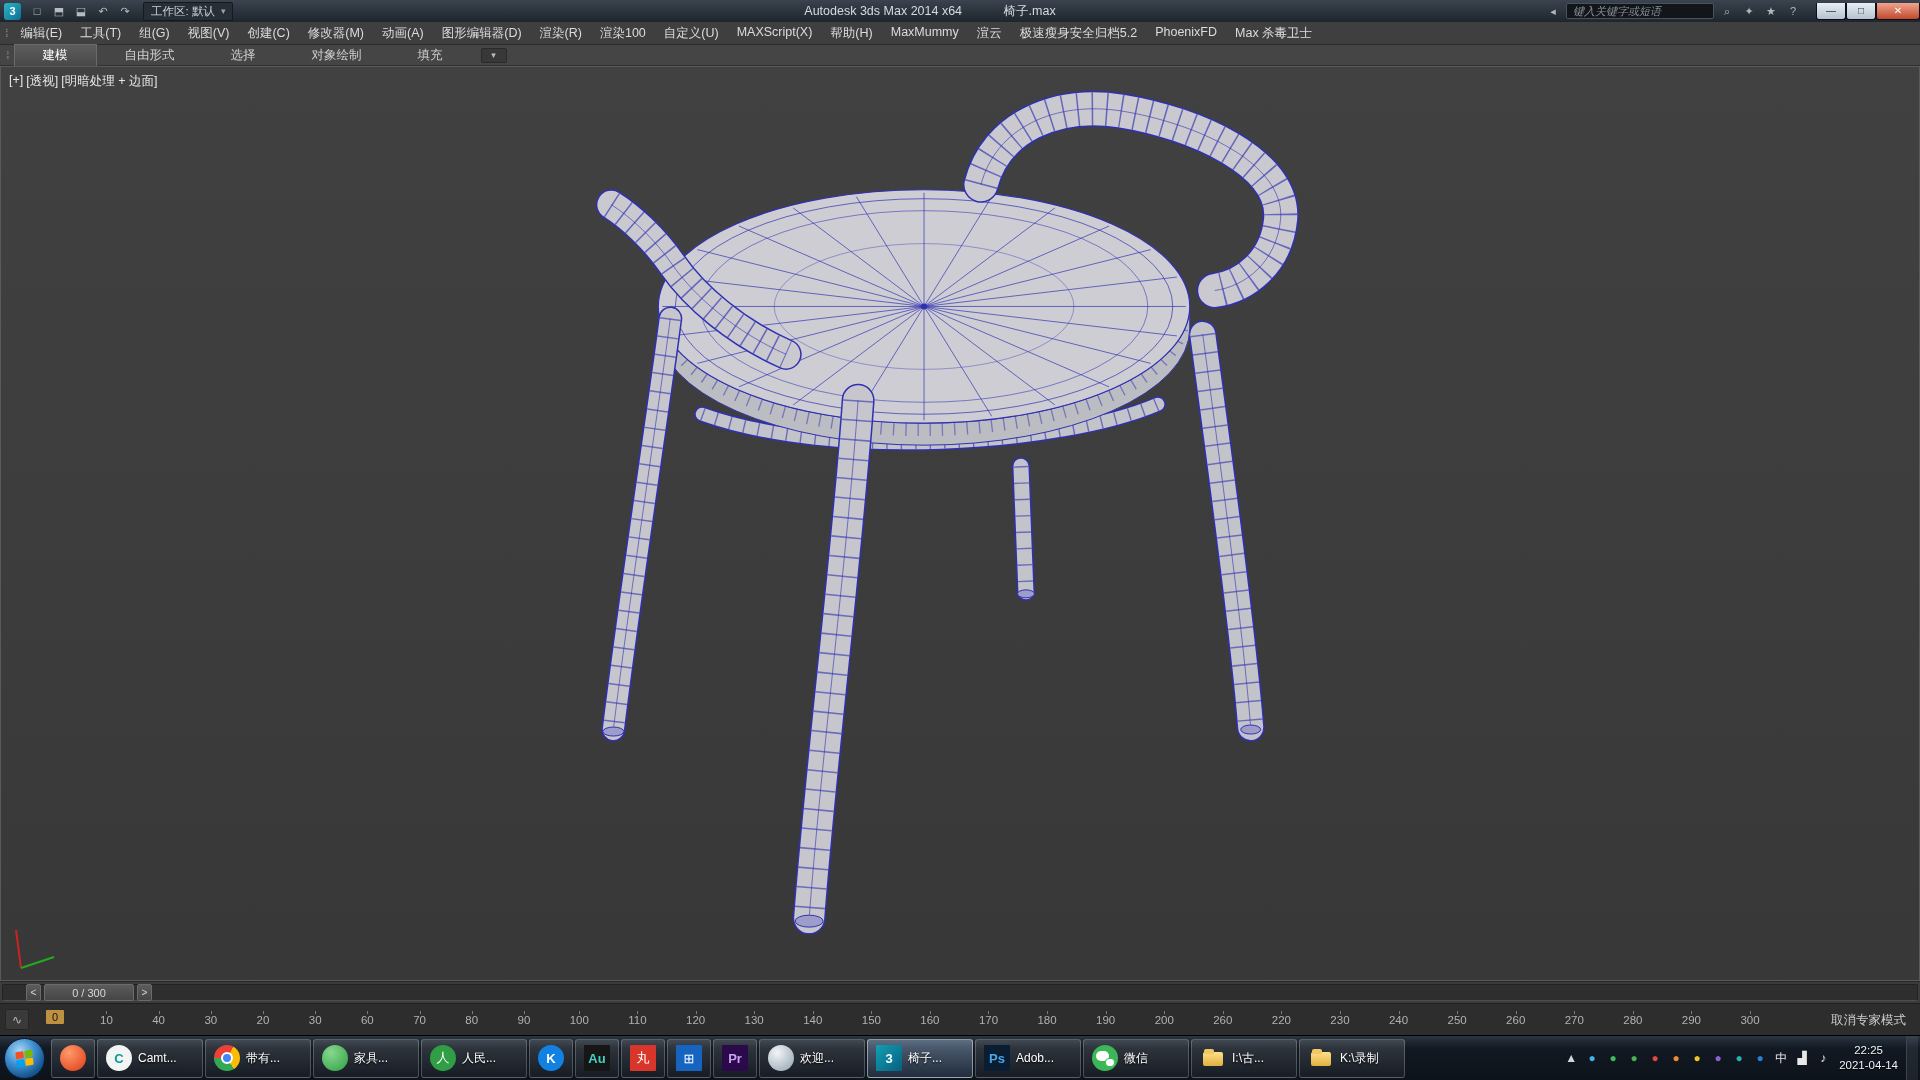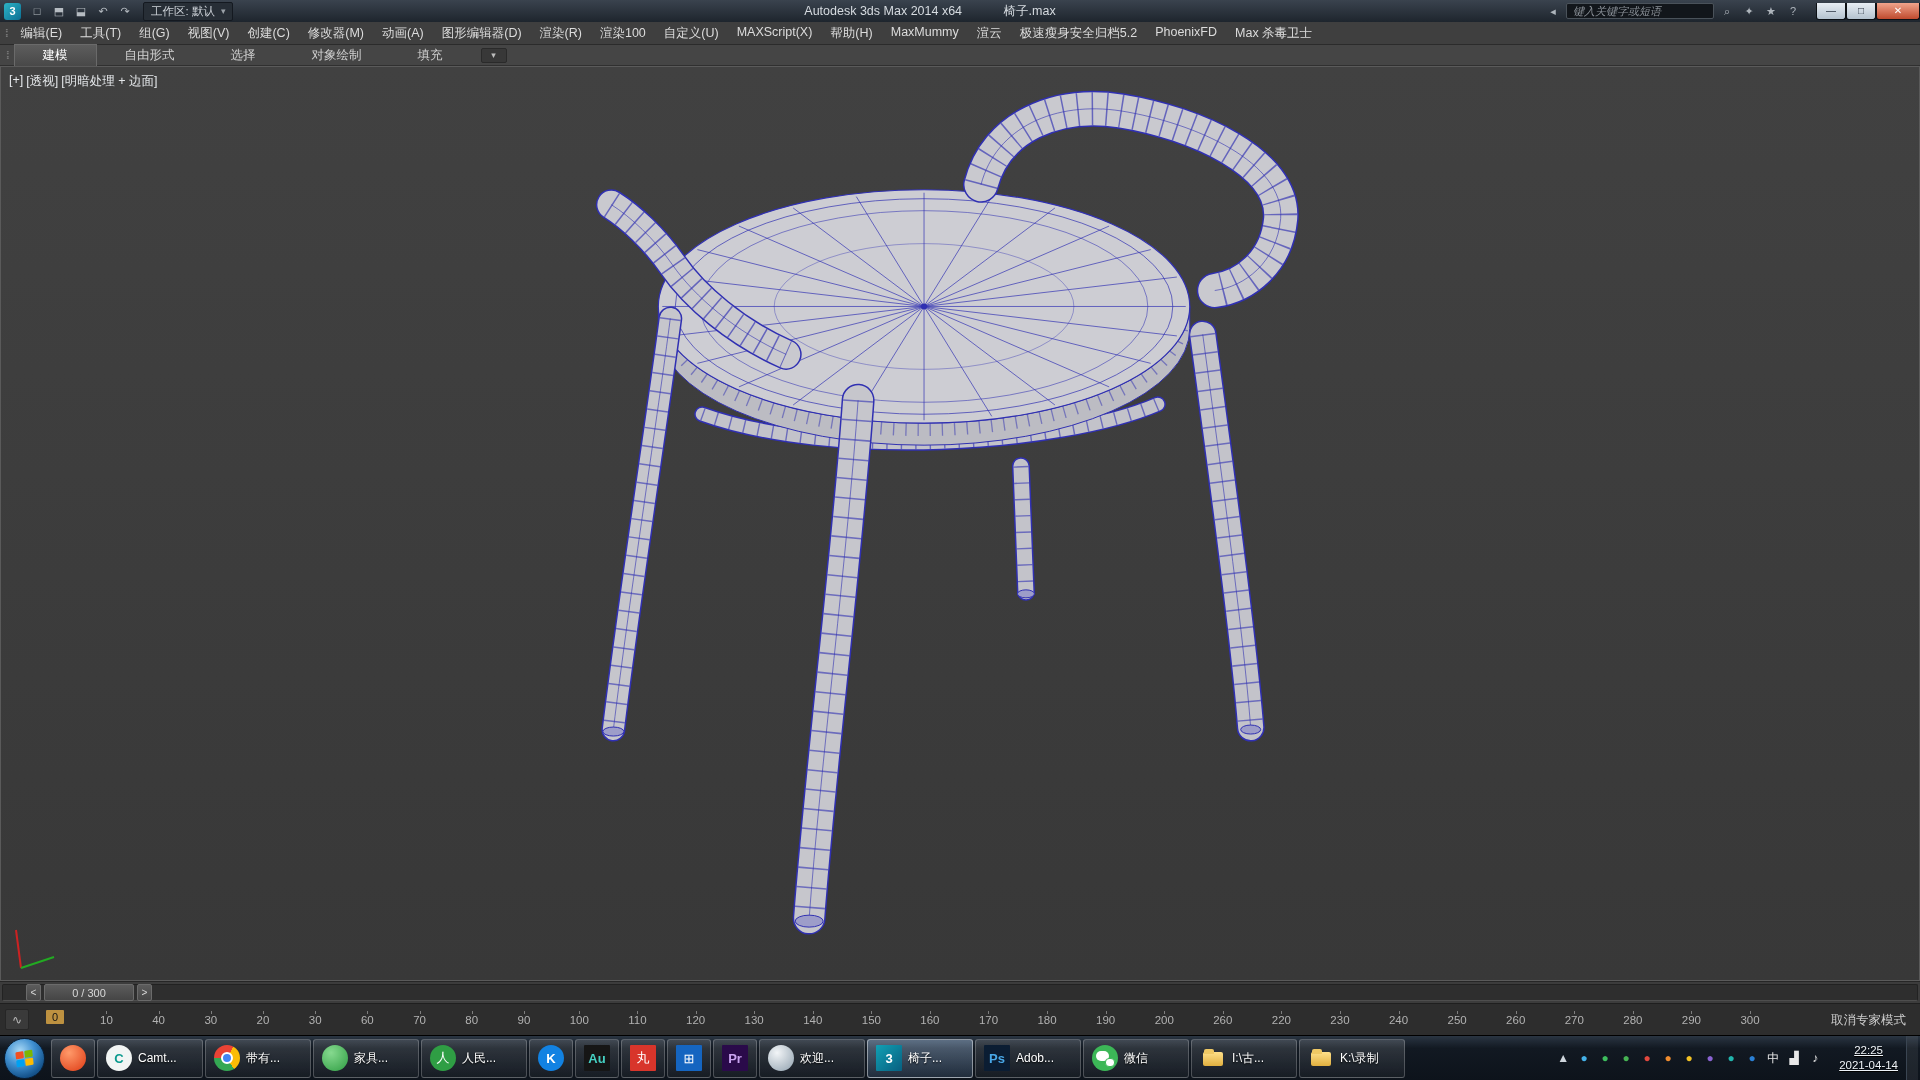--- a/index.html
+++ b/index.html
@@ -124,21 +124,21 @@
   .wechat-app-icon::after { content:""; position:absolute; right:3px; bottom:4px; width:8px;
     height:7px; background:#fff; border-radius:4px; border:1px solid #3cb757; }
   .folder-icon::before { content:""; position:absolute; left:3px; right:3px; top:7px; bottom:5px;
     background:linear-gradient(#ffe08a,#e0af3f); border-radius:2px; }
   .folder-icon::after { content:""; position:absolute; left:4px; top:4px; width:10px; height:5px;
     background:#f0c964; border-radius:2px 2px 0 0; }
   .tray { margin-left:auto; display:flex; align-items:center; gap:1px; }
   .tray-ic { width:20px; height:22px; display:flex; align-items:center; justify-content:center;
     font-size:12px; }
   .clock { text-align:center; color:#eef3f8; font-size:11.5px; line-height:1.3;
-    margin:0 8px 0 14px; text-shadow:0 1px 1px #000;text-decoration:underline; }
+    margin:0 8px 0 6px; text-shadow:0 1px 1px #000; }
   .peek { width:12px; height:45px; background:rgba(255,255,255,.07);
     border-left:1px solid #3a4552; }
 </style>
 </head>
 <body>
 
 <div class="screen">
 
   <div class="titlebar">
     <div class="logo">3</div>

